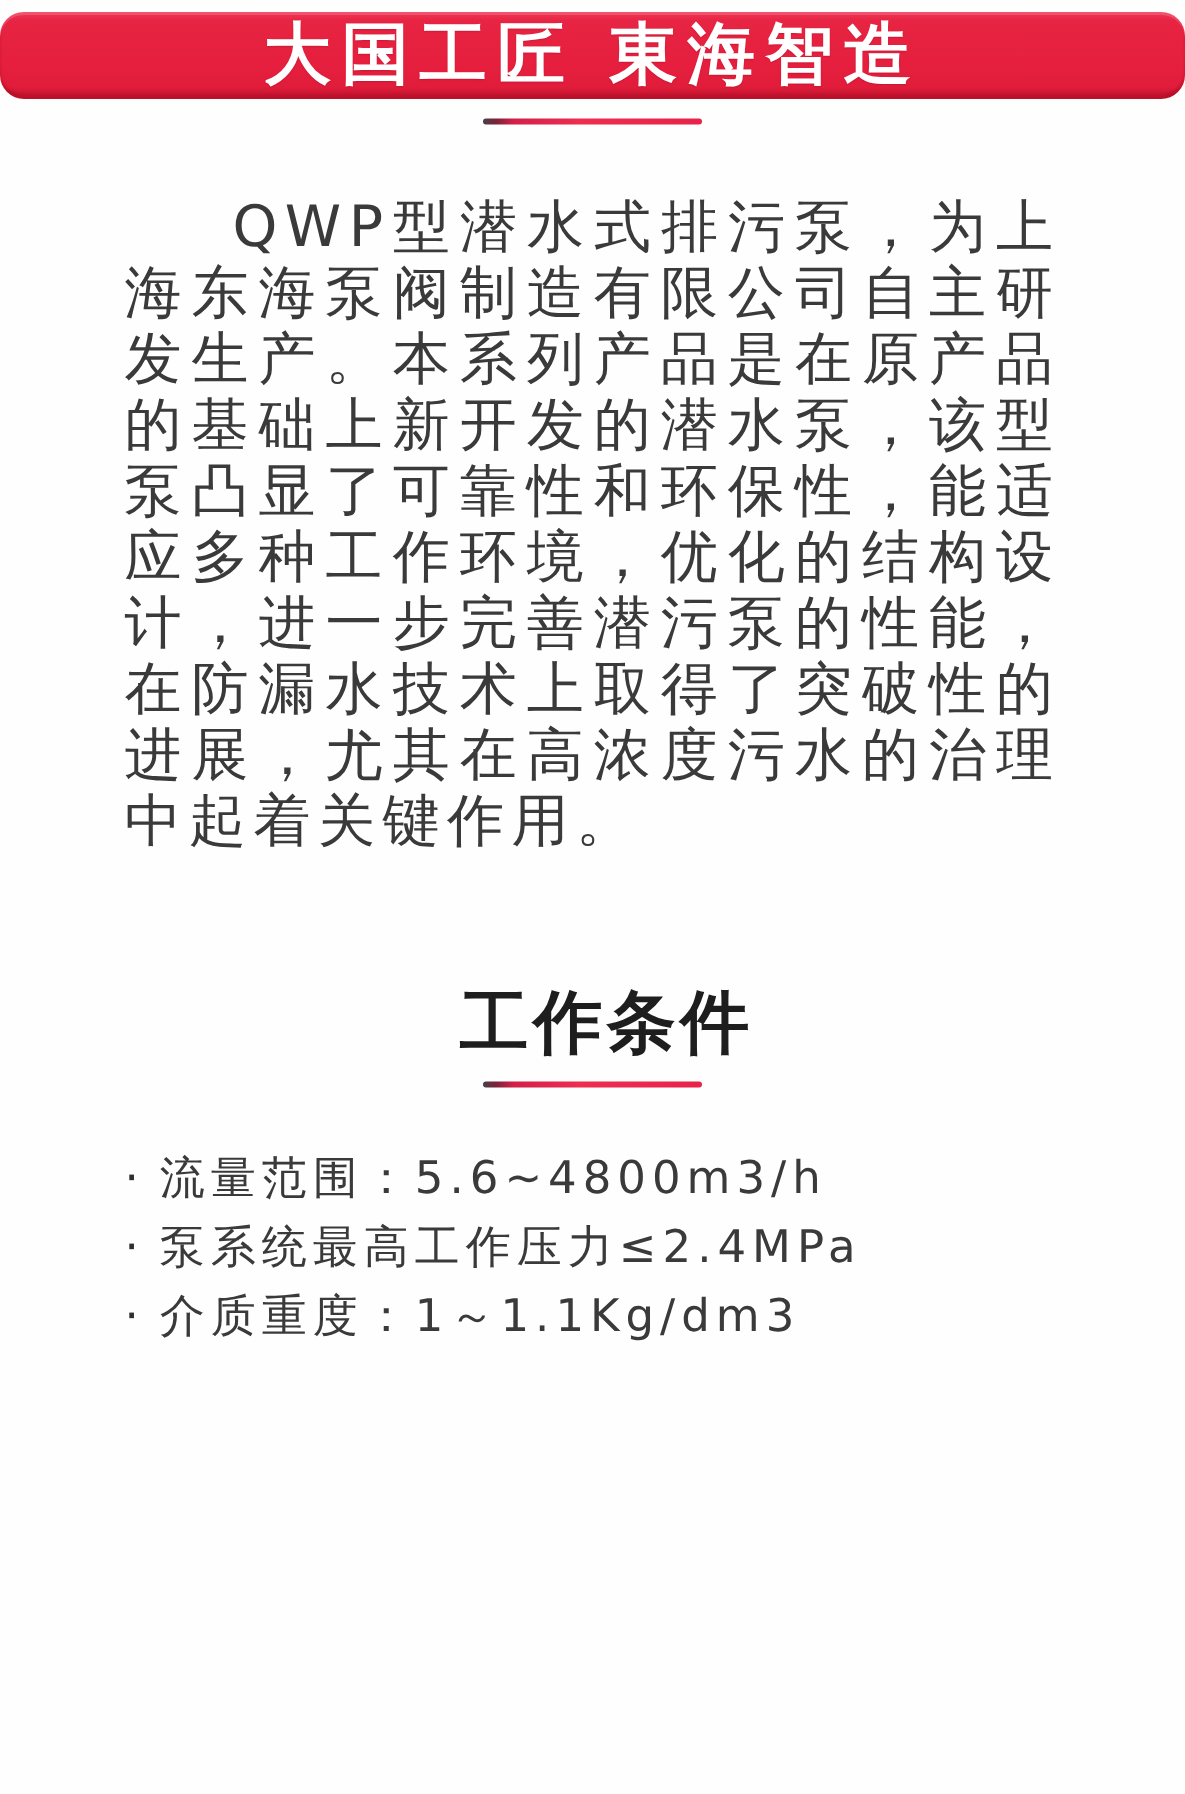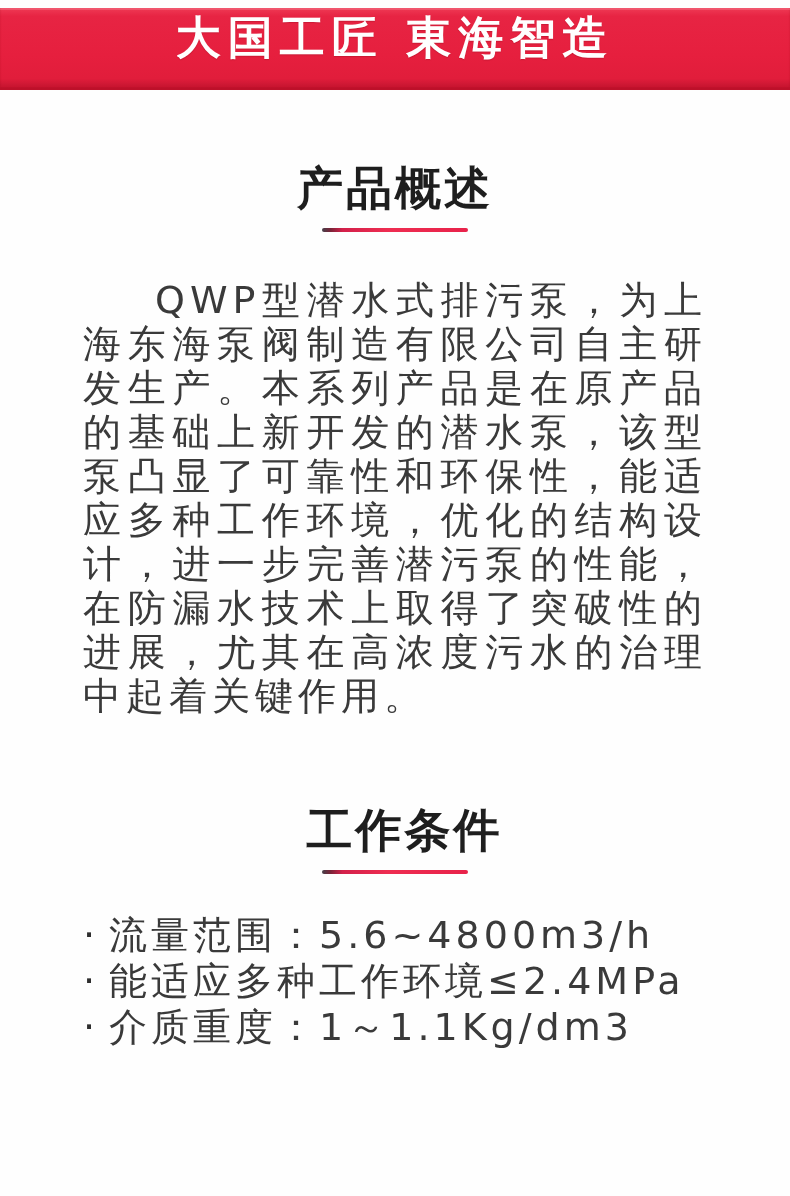--- a/index.html
+++ b/index.html
@@ -13,36 +13,37 @@
     position: relative;
     width: 790px;
     height: 1196px;
     background: #fefefe;
     overflow: hidden;
   }
 
   
   .banner {
     margin-top: 8px;
-    height: 82px;
+    height: 58px;
     width: 100%;
     background: linear-gradient(180deg,
       #f14a63 0%,
       #e9264400 0%),
       linear-gradient(180deg,
       #ef3a55 0%,
       #e72443 10%,
       #e61f3e 58%,
       #e11d3b 86%,
       #cc1733 94%,
       #d91936 100%);
     box-shadow: inset 0 2px 0 rgba(255,255,255,0.15), inset 0 -3px 2px rgba(140,0,20,0.35);
     display: flex;
-    align-items: flex-start;
+    align-items: flex-end;
     justify-content: center;
+    border-radius: 16px;
   }
   .banner-title {
     margin: 0;
     color: #ffffff;
     font-size: 45px;
     font-weight: bold;
     letter-spacing: 7px;
     white-space: nowrap;
     text-shadow: 0 1px 1px rgba(120,0,18,0.25);
   }
@@ -85,21 +86,21 @@
     text-justify: inter-character;
     text-indent: 72px;
   }
 
   
   .bullet-list {
     width: 624px;
     margin: 38px auto 0 auto;
   }
   .bullet-item {
-    font-size: 38px;
+    font-size: 30px;
     line-height: 46px;
     letter-spacing: 4px;
     color: #3a3a3a;
     text-align: justify;
     text-justify: inter-character;
   }
   .bullet-dot {
     display: inline-block;
     margin-right: 10px;
     color: #2e2e2e;
@@ -108,35 +109,34 @@
 </head>
 <body>
 
 <div class="page">
 
   <header class="banner">
     <h1 class="banner-title">大国工匠 東海智造</h1>
   </header>
 
   <section class="section overview">
-    <h2 class="section-title">产品概述</h2>
     <div class="title-underline"></div>
     <p class="body-text">QWP型潜水式排污泵，为上海东海泵阀制造有限公司自主研发生产。本系列产品是在原产品的基础上新开发的潜水泵，该型泵凸显了可靠性和环保性，能适应多种工作环境，优化的结构设计，进一步完善潜污泵的性能，在防漏水技术上取得了突破性的进展，尤其在高浓度污水的治理中起着关键作用。</p>
   </section>
 
   <section class="section conditions">
     <h2 class="section-title">工作条件</h2>
     <div class="title-underline"></div>
 
     <div class="bullet-list">
       <div class="bullet-item">
         <span class="bullet-dot">·</span><span>流量范围：5.6~4800m3/h</span>
       </div>
       <div class="bullet-item">
-        <span class="bullet-dot">·</span><span>能适应多种工作环境≤2.4MPa</span>
+        <span class="bullet-dot">·</span><span>泵系统最高工作压力≤2.4MPa</span>
       </div>
       <div class="bullet-item">
         <span class="bullet-dot">·</span><span>介质重度：1～1.1Kg/dm3</span>
       </div>
     </div>
   </section>
 
 </div>
 
 </body></html>

